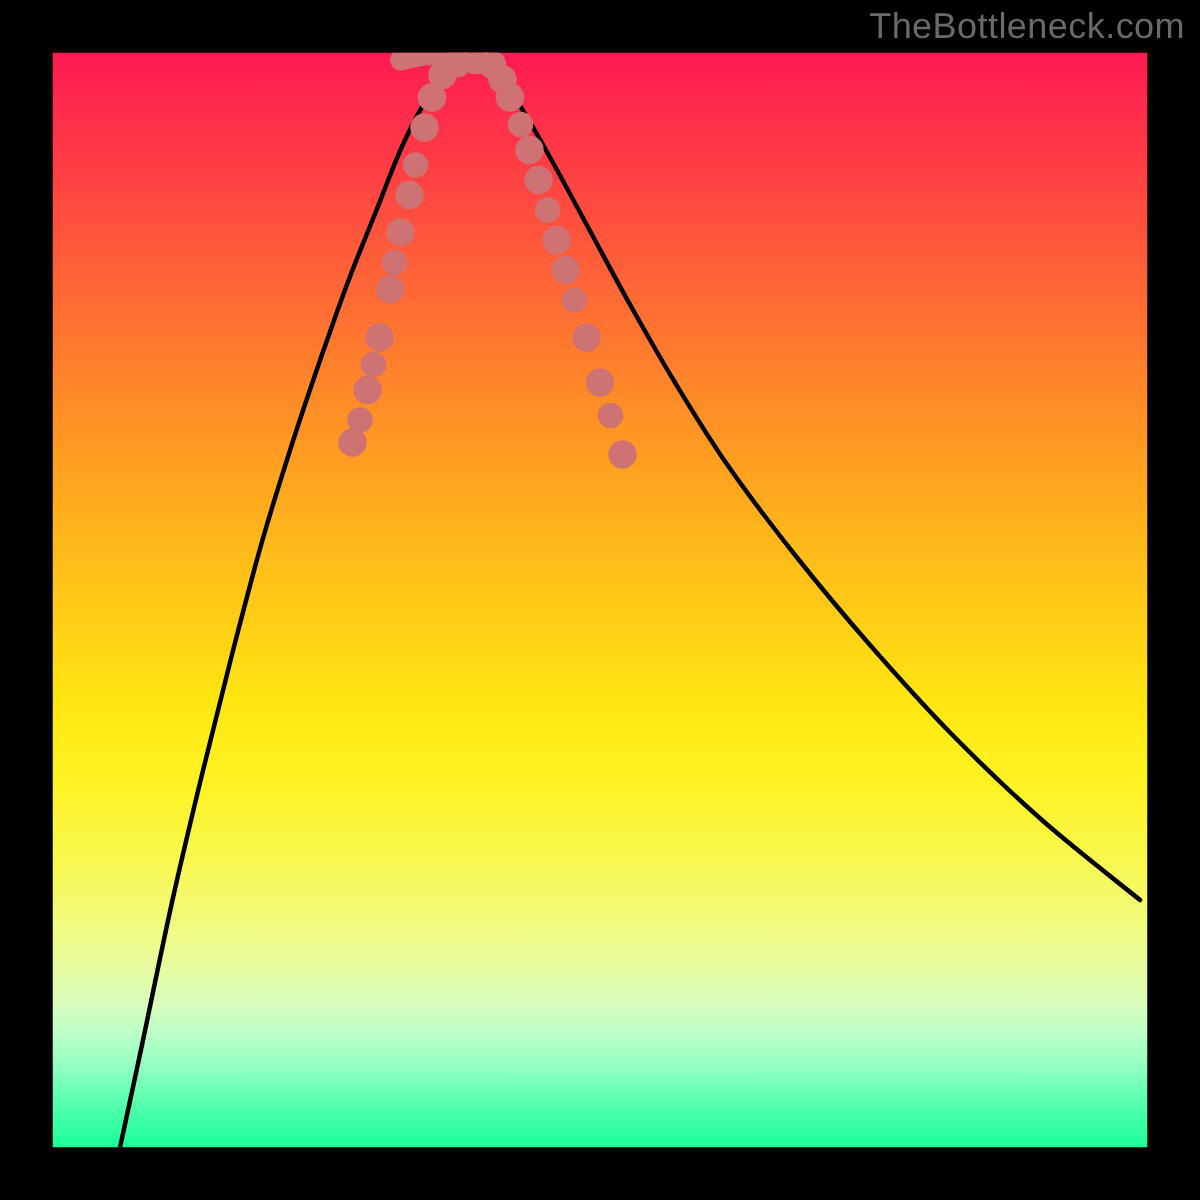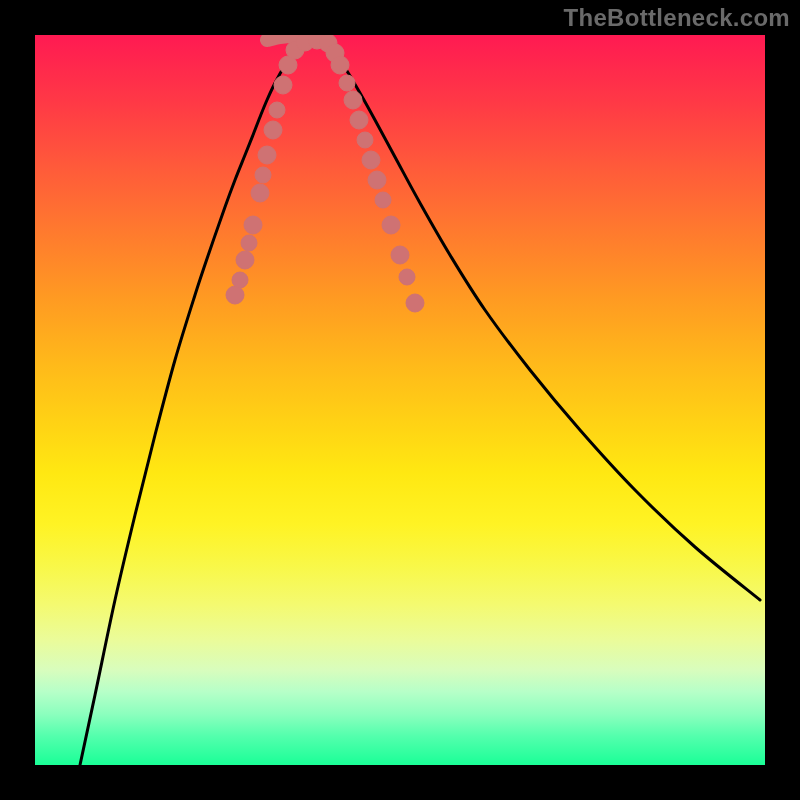--- a/index.html
+++ b/index.html
@@ -15,21 +15,21 @@
     width: 800px;
     height: 800px;
     background: #000;
   }
   .watermark {
     position: absolute;
     top: 4px;
     right: 10px;
     font-size: 24px;
     color: #6a6a6a;
-    font-weight: 700;
+    font-weight: 400;
     letter-spacing: 0.3px;
     z-index: 5;
   }
   .plot-area {
     position: absolute;
     left: 35px;
     top: 35px;
     width: 730px;
     height: 730px;
     overflow: hidden;

